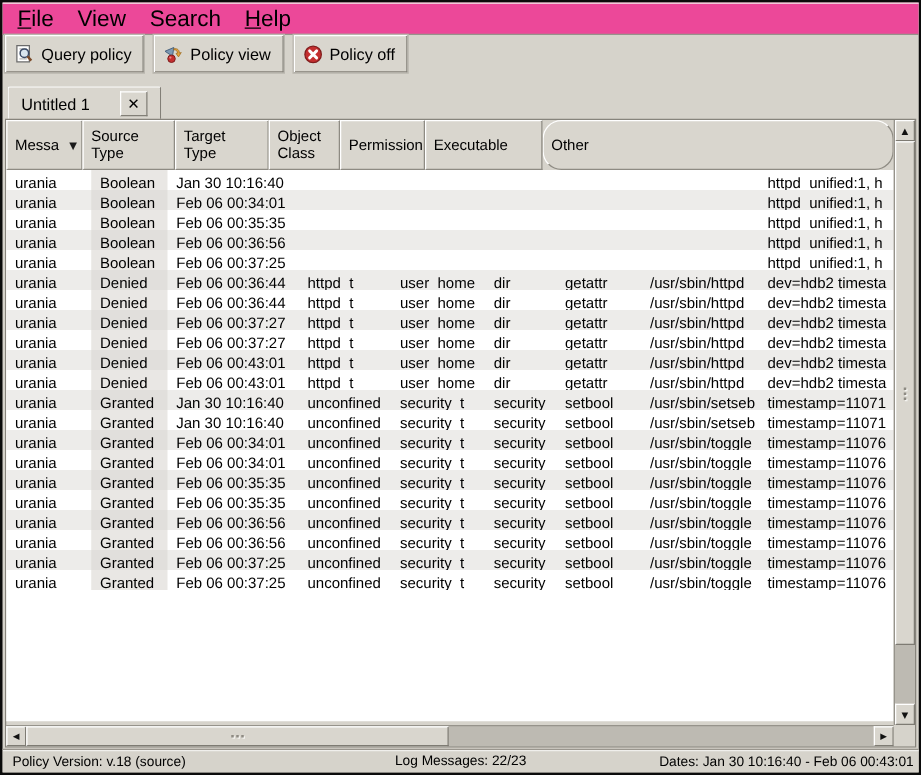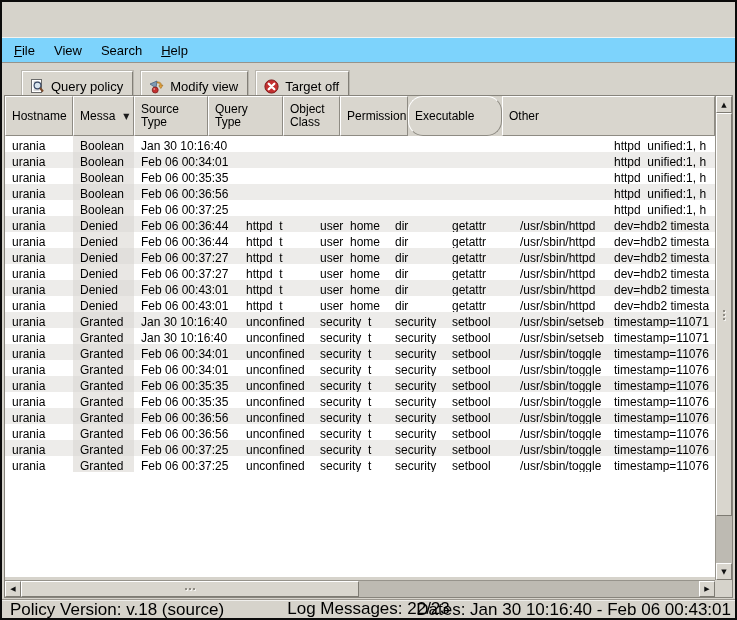--- a/index.html
+++ b/index.html
@@ -5,26 +5,26 @@
   * { margin:0; padding:0; box-sizing:border-box; }
   html,body { width:737px; height:620px; }
   body { font-family:"Liberation Sans","DejaVu Sans",sans-serif; font-size:12px; color:#000; }
 
   .app { position:absolute; inset:0; width:737px; height:620px;
          border:2px solid #0b0b0b; background:#d6d3cb; overflow:hidden; }
 
   
   .menubar { height:26px; display:flex; align-items:center; padding-left:12px;
              border-top:1px solid #f4f3f0; border-bottom:1px solid #96938b;
-             background:#7dd3fc; font-size:13px;margin-top:35px; }
+             background:#ec4899; font-size:18px; }
   .menu-item { margin-right:19px; cursor:default; }
   .menu-item .mn { text-decoration:underline; }
 
   
-  .toolbar { height:38px; display:flex; align-items:flex-end; padding-left:20px; gap:8px; }
+  .toolbar { height:38px; display:flex; align-items:flex-start; padding-left:2px; gap:8px; }
   .tbtn { height:30px; display:flex; align-items:center; gap:5px; padding:0 9px 0 6px;
           background:#d9d6ce; border:1px solid; border-color:#ffffff #827f77 #827f77 #ffffff;
           outline:1px solid #b9b6ae; font-size:13px; cursor:default; }
   .tbtn svg { display:block; }
 
   
   .tabstrip { height:31px; position:relative; }
   .tab { position:absolute; left:4px; bottom:0; height:28px; display:flex; align-items:center;
          gap:24px; padding:0 10px; background:#d9d6ce;
          border:1px solid; border-color:#ffffff #827f77 #d9d6ce #ffffff;
@@ -46,21 +46,21 @@
 
   .tbody { position:absolute; left:0; top:40px; right:17px; height:441px;
            background:#ffffff; overflow:hidden; }
   .trow { display:flex; height:16px; background:#ffffff; }
   .trow.alt { background:#edecea; }
   .cell { line-height:21px; padding-left:7px; white-space:nowrap; overflow:hidden; font-size:12px; }
   .trow .c1 { background:#e9e7e4; }
   .trow.alt .c1 { background:#e1dfdc; }
 
   .c0{width:68px;} .c1{width:61px;} .c2{width:105px;} .c3{width:74px;} .c4{width:75px;}
-  .c5{width:57px;} .c6{width:68px;} .c7{width:94px;border-radius:15px;} .c8{flex:1; min-width:0;}
+  .c5{width:57px;} .c6{width:68px;} .c7{width:94px;} .c8{flex:1; min-width:0;border-radius:15px;}
 
   
   .sb-btn { position:absolute; background:#d9d6ce; border:1px solid;
             border-color:#ffffff #7e7b73 #7e7b73 #ffffff; display:flex; align-items:center;
             justify-content:center; font-size:7px; color:#111;
             font-family:"DejaVu Sans",sans-serif; cursor:default; }
   .vscroll { position:absolute; right:0; top:0; width:17px; height:484px; background:#bdbab2;
              border-left:1px solid #96938b; }
   .vscroll .up   { left:0; top:0; width:16px; height:17px; }
   .vscroll .down { left:0; bottom:0; width:16px; height:17px; }
@@ -75,21 +75,21 @@
   .hscroll .left  { left:0; top:0; width:16px; height:16px; }
   .hscroll .right { right:0; top:0; width:16px; height:16px; }
   .hthumb { position:absolute; left:16px; top:0; width:338px; height:16px; background:#d9d6ce;
             border:1px solid; border-color:#ffffff #7e7b73 #7e7b73 #ffffff;
             display:flex; align-items:center; justify-content:center; }
   .corner { position:absolute; right:0; bottom:0; width:17px; height:17px; background:#d6d3cb; }
 
   
   .statusbar { position:absolute; left:0; right:0; bottom:0; height:19px; background:#d6d3cb;
                border-top:1px solid #9a968e; box-shadow:inset 0 1px 0 #f0efec;
-               font-size:17px; line-height:18px; }
+               font-size:11px; line-height:18px; }
   .sb-left   { position:absolute; left:8px; top:1px; }
   .sb-center { position:absolute; left:0; right:0; top:0; text-align:center; }
   .sb-right  { position:absolute; right:4px; top:1px; }
 </style>
 </head>
 <body>
 
 <div class="app">
 
   <div class="menubar">
@@ -114,57 +114,54 @@
     </div>
     <div class="tbtn">
       <span>
         <svg width="17" height="17" viewBox="0 0 17 17">
           <path d="M2 6 L9 3 L8 10 Z" fill="#7d9ab5" stroke="#4a637e" stroke-width="0.8"></path>
           <path d="M9 4 C12 3.5 13.5 5 13.5 7.5 L15 7 L12.8 10.5 L10.8 7.8 L12 7.6 C12 5.8 11 4.8 9 4.8 Z" fill="#e6a33c" stroke="#9c6a1c" stroke-width="0.6"></path>
           <circle cx="7.2" cy="12" r="3" fill="#c42f2f" stroke="#7e1d1d" stroke-width="0.8"></circle>
           <circle cx="6.3" cy="11" r="0.9" fill="#e98a8a"></circle>
         </svg>
       </span>
-      <span>Modify view</span>
+      <span>Policy view</span>
     </div>
     <div class="tbtn">
       <span>
         <svg width="17" height="17" viewBox="0 0 17 17">
           <circle cx="8.5" cy="8.5" r="6.6" fill="#c42f2f" stroke="#801d1d" stroke-width="1"></circle>
           <path d="M5.7 5.7 L11.3 11.3 M11.3 5.7 L5.7 11.3" stroke="#ffffff" stroke-width="2.3" stroke-linecap="round"></path>
         </svg>
       </span>
-      <span>Target off</span>
+      <span>Policy off</span>
     </div>
   </div>
 
   <div class="tabstrip">
     <div class="tab">
       <span>Untitled 1</span>
       <span class="tab-close">
         <span>✕</span>
       </span>
     </div>
   </div>
 
   <div class="main">
     <div class="thead">
-        <div class="hcell c0">
-          <span class="hlabel">Hostname</span>
-        </div>
         <div class="hcell c1">
           <span class="hlabel">Messa</span>
           <span class="sort-arrow">▼</span>
         </div>
         <div class="hcell c3">
           <span class="hlabel">Source
 Type</span>
         </div>
         <div class="hcell c4">
-          <span class="hlabel">Query
+          <span class="hlabel">Target
 Type</span>
         </div>
         <div class="hcell c5">
           <span class="hlabel">Object
 Class</span>
         </div>
         <div class="hcell c6">
           <span class="hlabel">Permission</span>
         </div>
         <div class="hcell c7">

